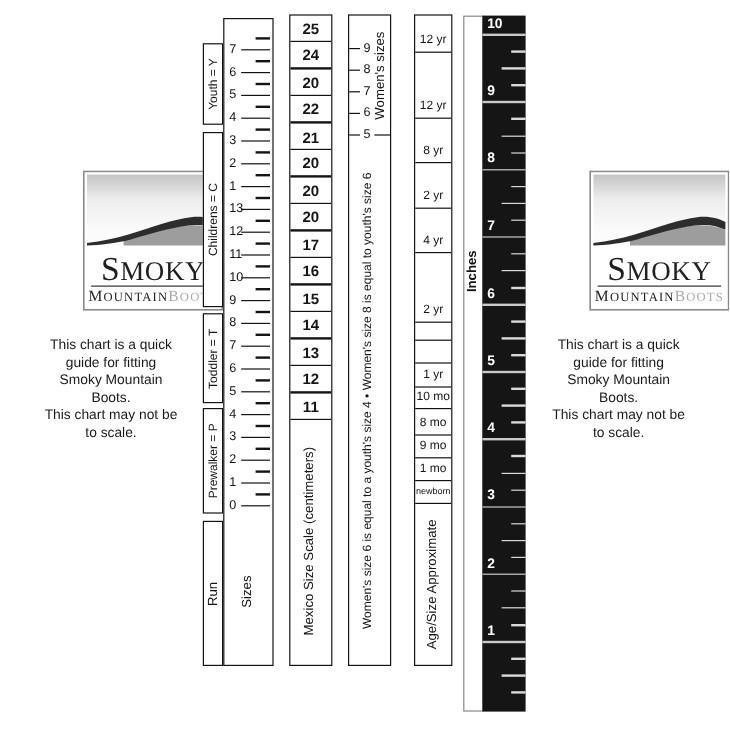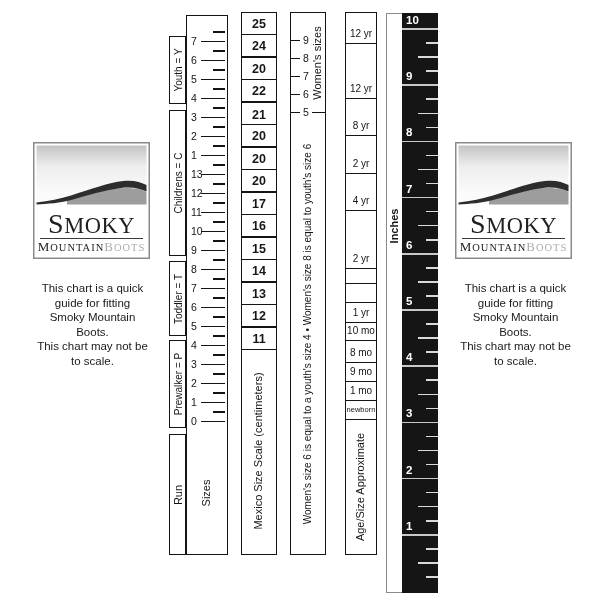--- a/index.html
+++ b/index.html
@@ -9,21 +9,21 @@
   .bracket{position:absolute;box-sizing:border-box;border:1.4px solid #141414;background:#fff;}
   .rlabel{position:absolute;white-space:nowrap;transform:translate(-50%,-50%) rotate(-90deg);
           font-size:11px;color:#141414;}
   .tick{position:absolute;background:#141414;height:1.5px;}
   .num{position:absolute;font-size:10.5px;color:#141414;line-height:13px;}
   .mexnum{position:absolute;left:0;right:0;text-align:center;font-size:12.5px;font-weight:600;color:#161616;}
   .hline{position:absolute;left:0;right:0;height:1.4px;background:#141414;}
   .celllab{position:absolute;left:0;right:0;text-align:center;font-size:10px;height:14px;line-height:14px;color:#141414;}
   .caption{position:absolute;width:155px;text-align:center;font-size:11.5px;line-height:14.5px;
            color:#1a1a1a;white-space:pre-line;}
-  .logo{position:absolute;width:117px;height:117px;}
+  .logo{position:absolute;width:117px;height:117px;margin-left:36px;}
   .blackruler{position:absolute;background:#151515;}
   .wline{position:absolute;left:0;right:0;height:1.6px;background:#c9c9c9;}
   .wtick{position:absolute;right:0;height:1.6px;background:#dadada;}
   .wnum{position:absolute;left:4px;color:#ffffff;font-size:11.5px;font-weight:700;line-height:13px;}
   .strip{position:absolute;box-sizing:border-box;border:1px solid #8a8a8a;background:#fff;}
 </style>
 </head>
 <body>
 
 <div class="canvas">

